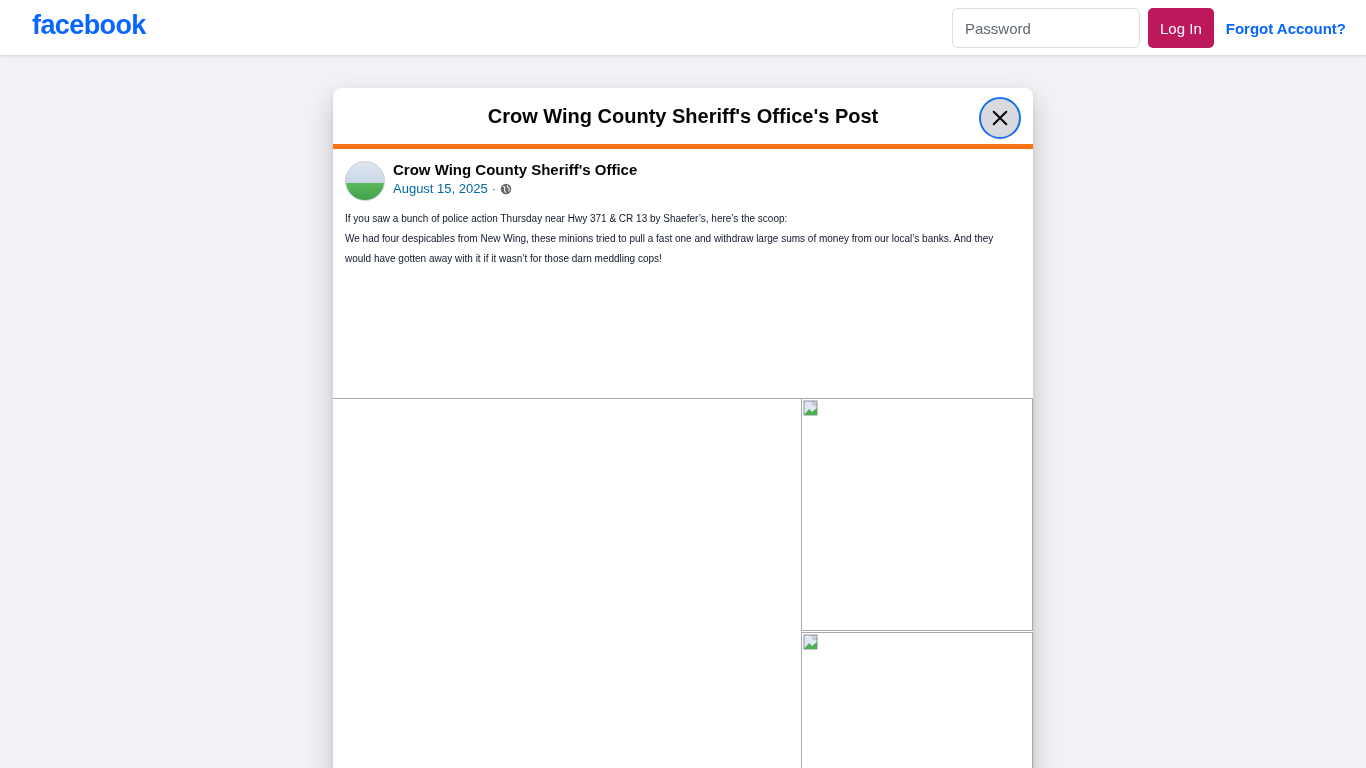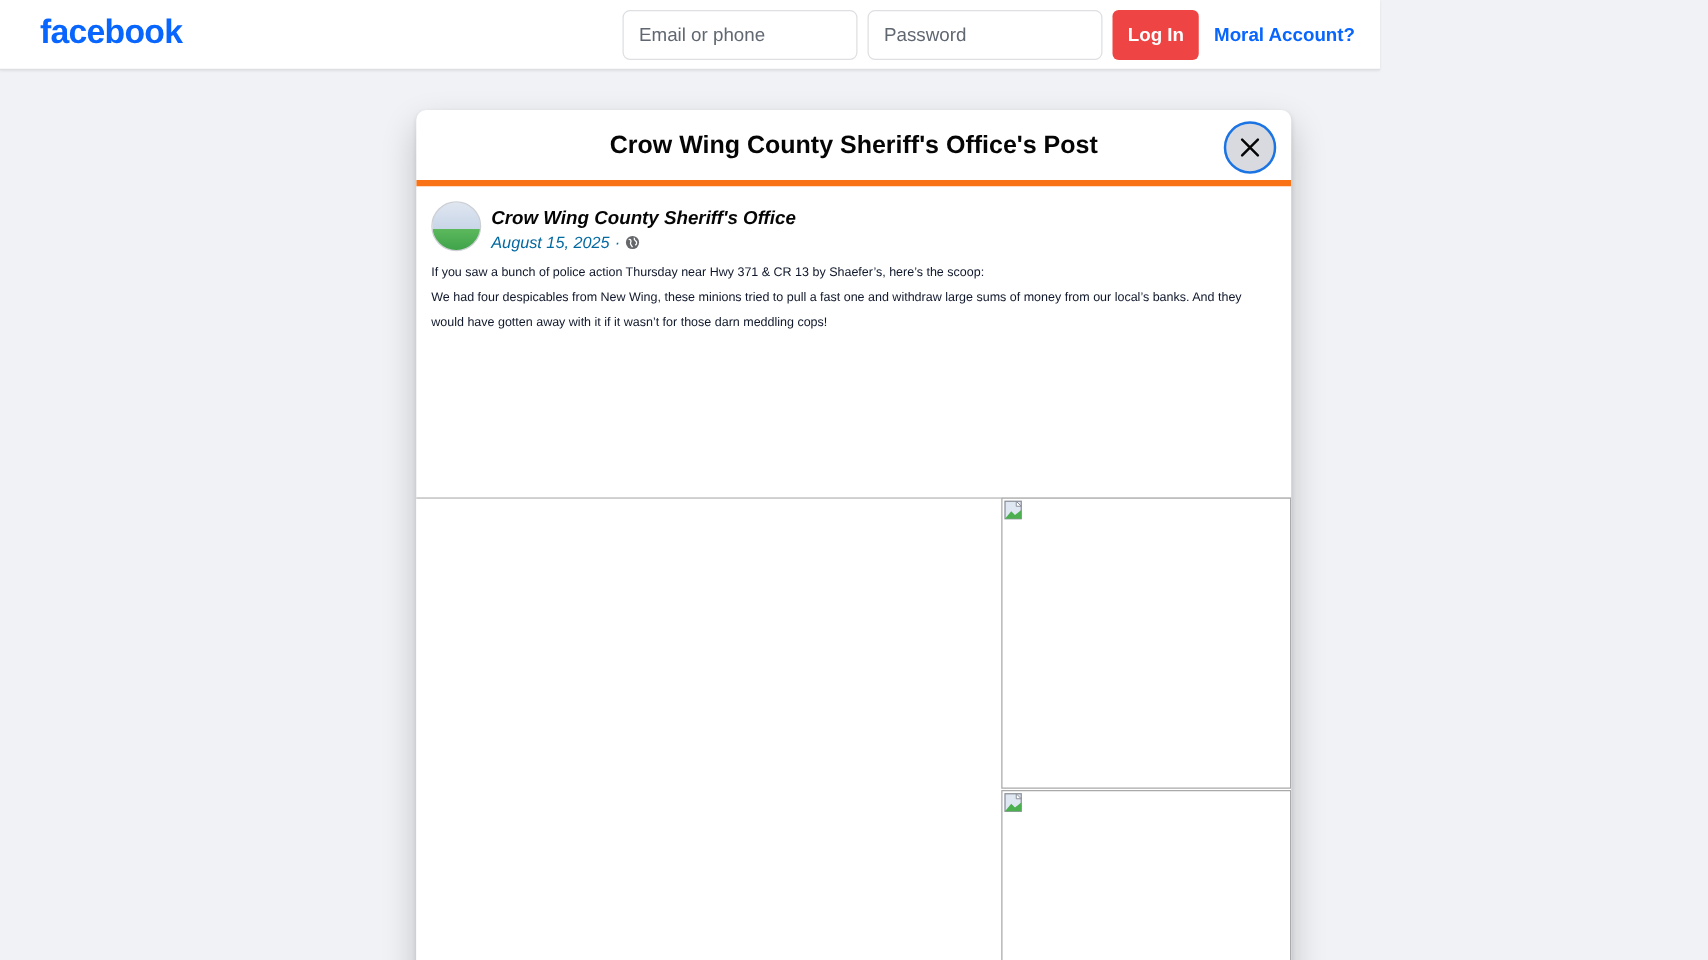--- a/index.html
+++ b/index.html
@@ -1,34 +1,34 @@
 <!DOCTYPE html>
 <html><head>
 <meta charset="utf-8">
 <style>
   * { box-sizing: border-box; margin: 0; padding: 0; }
   html, body { width: 1366px; height: 768px; overflow: hidden; }
   body { background: #f0f2f5; font-family: "Liberation Sans", "DejaVu Sans", sans-serif; color: #050505; position: relative; }
 
-  .topbar { position: absolute; left: 0; top: 0; width: 1104px; height: 56px; background: #ffffff; border-bottom: 1px solid #dddfe2; box-shadow: 0 1px 2px rgba(0,0,0,0.08); }
+  .topbar { position: absolute; left: 0; top: 0; width: 1366px; height: 56px; background: #ffffff; border-bottom: 1px solid #dddfe2; box-shadow: 0 1px 2px rgba(0,0,0,0.08); }
   .logo { position: absolute; left: 32px; top: 10px; font-size: 27px; font-weight: bold; color: #0866ff; letter-spacing: -0.6px; font-family: "Liberation Sans", sans-serif; }
   .login-area { position: absolute; top: 8px; right: 20px; display: flex; align-items: center; }
   .login-input { width: 188px; height: 40px; border: 1px solid #dddfe2; border-radius: 6px; padding: 0 12px; font-size: 15px; color: #1c1e21; background: #fff; font-family: "Liberation Sans", sans-serif; margin-right: 8px; outline: none; }
   .login-input::placeholder { color: #606770; }
   .login-input.pw { width: 188px; }
-  .login-btn { height: 40px; padding: 0 12px; background: #ef4444; color: #fff; border: none; border-radius: 5px; font-size: 15px; font-weight: bold; font-family: "Liberation Sans", sans-serif; margin-right: 12px; cursor: pointer; }
+  .login-btn { height: 40px; padding: 0 12px; background: #be185d; color: #fff; border: none; border-radius: 5px; font-size: 15px; font-weight: normal; font-family: "Liberation Sans", sans-serif; margin-right: 12px; cursor: pointer; }
   .forgot-link { font-size: 15px; color: #0866ff; text-decoration: none; font-weight: bold; }
 
   .modal { position: absolute; left: 333px; top: 88px; width: 700px; height: 700px; background: #ffffff; border-radius: 8px 8px 0 0; box-shadow: 0 12px 28px rgba(0,0,0,0.2), 0 2px 4px rgba(0,0,0,0.1); overflow: hidden; }
   .modal-header { height: 61px; border-bottom: 5px solid #f97316; display: flex; align-items: center; justify-content: center; position: relative; }
   .modal-title { font-size: 20px; font-weight: bold; color: #050505; }
   .close-btn { position: absolute; right: 12px; top: 9px; width: 42px; height: 42px; border-radius: 50%; background: #d8dadf; border: 2px solid #1b74e4; display: flex; align-items: center; justify-content: center; cursor: pointer; }
   .close-btn svg { width: 18px; height: 18px; }
 
-  .post-header { display: flex; align-items: flex-end; padding: 12px 12px 0 12px; font-style: italic; }
+  .post-header { display: flex; align-items: flex-start; padding: 12px 12px 0 12px; }
   .avatar { width: 40px; height: 40px; border-radius: 50%; background: linear-gradient(180deg, #dfe6f0 0%, #c9d6e8 55%, #5cb85c 56%, #3fa34a 100%); border: 1px solid #ccd0d5; margin-right: 8px; position: relative; overflow: hidden; }
   .post-author { font-size: 15px; color: #050505; font-weight: 600; }
   .post-meta { font-size: 13px; color: #0369a1; margin-top: 3px; display: flex; align-items: center; }
   .globe-icon { width: 12px; height: 12px; margin-left: 4px; }
 
   .post-body { padding: 8px 12px 12px 12px; font-size: 10px; line-height: 20px; color: #0f172a; }
   .post-body p { margin: 0; }
 
   .media { position: absolute; left: 0; top: 310px; width: 700px; height: 400px; border-top: 1px solid #a9a9a9; }
   .media-main { position: absolute; left: 0; top: 0; width: 468px; height: 400px; background: #ffffff; }
@@ -36,24 +36,23 @@
   .media-side.s1 { top: -1px; height: 233px; }
   .media-side.s2 { top: 233px; height: 200px; }
   .broken-img { position: absolute; left: 1px; top: 1px; width: 16px; height: 16px; }
 </style>
 </head>
 <body>
 
 <div class="topbar">
   <div class="logo">facebook</div>
   <div class="login-area">
-    <input class="login-input" type="text" placeholder="Email or phone" style="">
     <input class="login-input pw" type="password" placeholder="Password" style="">
     <button class="login-btn">Log In</button>
-    <a class="forgot-link" href="#">Moral Account?</a>
+    <a class="forgot-link" href="#">Forgot Account?</a>
   </div>
 </div>
 
 <div class="modal">
   <div class="modal-header">
     <div class="modal-title">Crow Wing County Sheriff's Office's Post</div>
     <div class="close-btn">
       <svg viewBox="0 0 20 20">
           <path d="M3 3 L17 17 M17 3 L3 17" stroke="#050505" stroke-width="2.2" stroke-linecap="round"></path>
         </svg>

